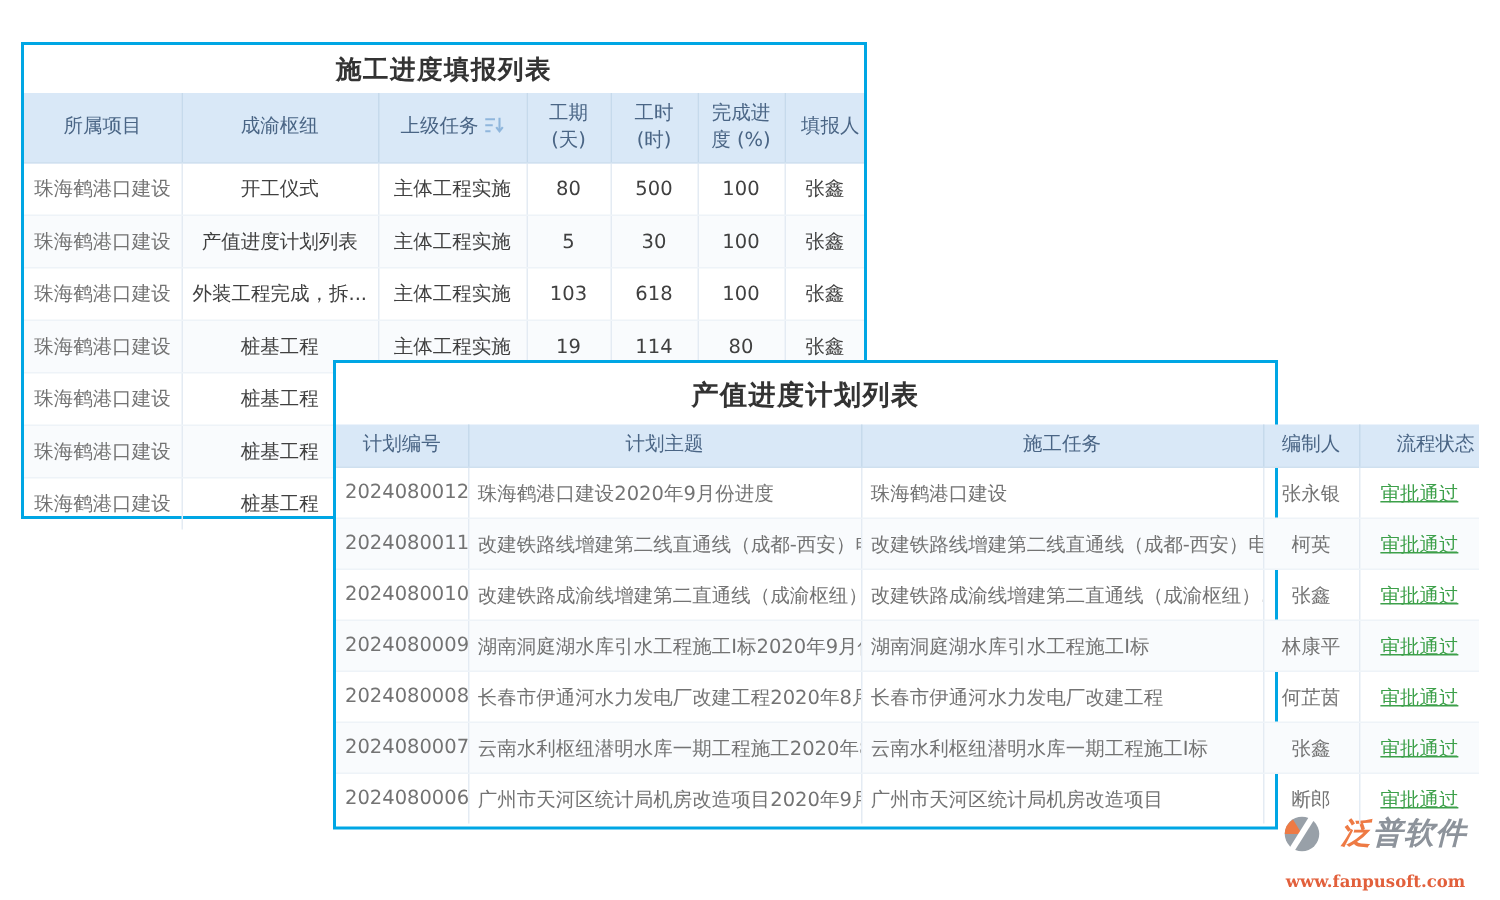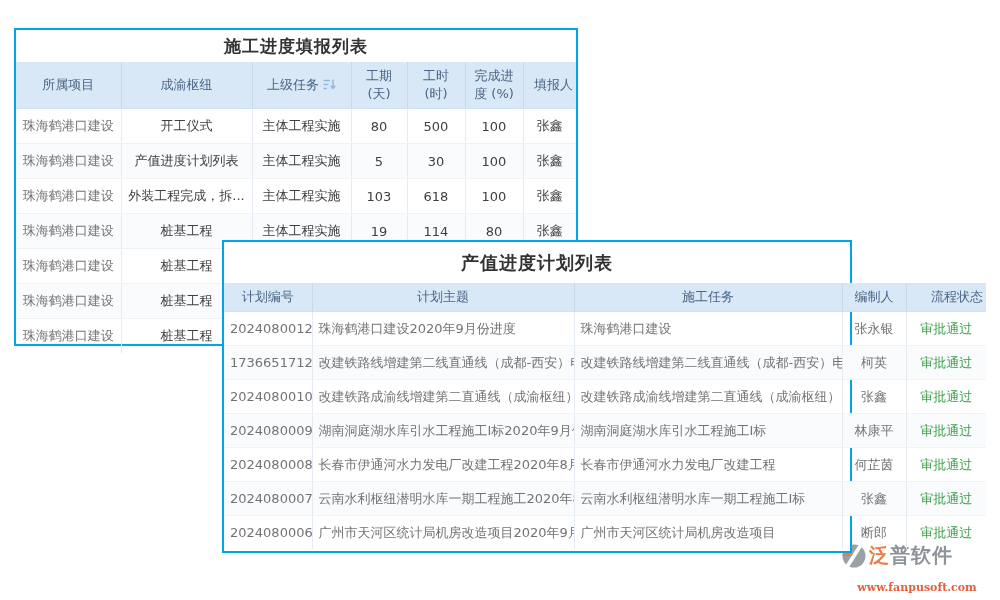--- a/index.html
+++ b/index.html
@@ -38,29 +38,29 @@
     padding:0 6px; white-space:nowrap; overflow:hidden; text-overflow:clip;
   }
   td:last-child { border-right:none; }
   tbody tr:last-child td { border-bottom:none; }
   tbody tr:nth-child(even) td { background:#f9fbfd; }
 
   #panel-progress td { height:34px; }
   #panel-plan td     { height:33px; }
 
   .blue  { color:#737373; cursor:pointer; }
-  .green { color:#3da04a; cursor:pointer; }
+  .green { color:#3da04a; text-decoration:underline; cursor:pointer; }
   .left  { text-align:left; }
 
   .sort-icon { vertical-align:-1px; margin-left:4px; }
 
   #logo {
     position:absolute; right:8px; bottom:6px; width:150px; text-align:center;
   }
-  #logo .logo-row { display:flex; align-items:center; gap:3px; }
+  #logo .logo-row { display:flex; align-items:center; justify-content:center; gap:14px;font-style:italic; }
   #logo .logo-text { font-size:20px; font-weight:bold; letter-spacing:1px; }
   #logo .logo-accent { color:#ee7a44; }
   #logo .logo-rest   { color:#8d939b; }
   #logo .logo-url {
     font-size:11px; color:#e2603c; font-weight:bold; margin-top:12px;
     font-family:"DejaVu Serif","Liberation Serif",serif;
   }
 </style>
 </head>
 <body>
@@ -185,21 +185,21 @@
     </thead>
     <tbody>
       <tr>
         <td class="blue">2024080012</td>
         <td class="blue left">珠海鹤港口建设2020年9月份进度</td>
         <td class="blue left">珠海鹤港口建设</td>
         <td class="blue">张永银</td>
         <td class="green">审批通过</td>
       </tr>
       <tr>
-        <td class="blue">1736651712</td>
+        <td class="blue">2024080011</td>
         <td class="blue left">改建铁路线增建第二线直通线（成都-西安）电...</td>
         <td class="blue left">改建铁路线增建第二线直通线（成都-西安）电...</td>
         <td class="blue">柯英</td>
         <td class="green">审批通过</td>
       </tr>
       <tr>
         <td class="blue">2024080010</td>
         <td class="blue left">改建铁路成渝线增建第二直通线（成渝枢纽）...</td>
         <td class="blue left">改建铁路成渝线增建第二直通线（成渝枢纽）...</td>
         <td class="blue">张鑫</td>

